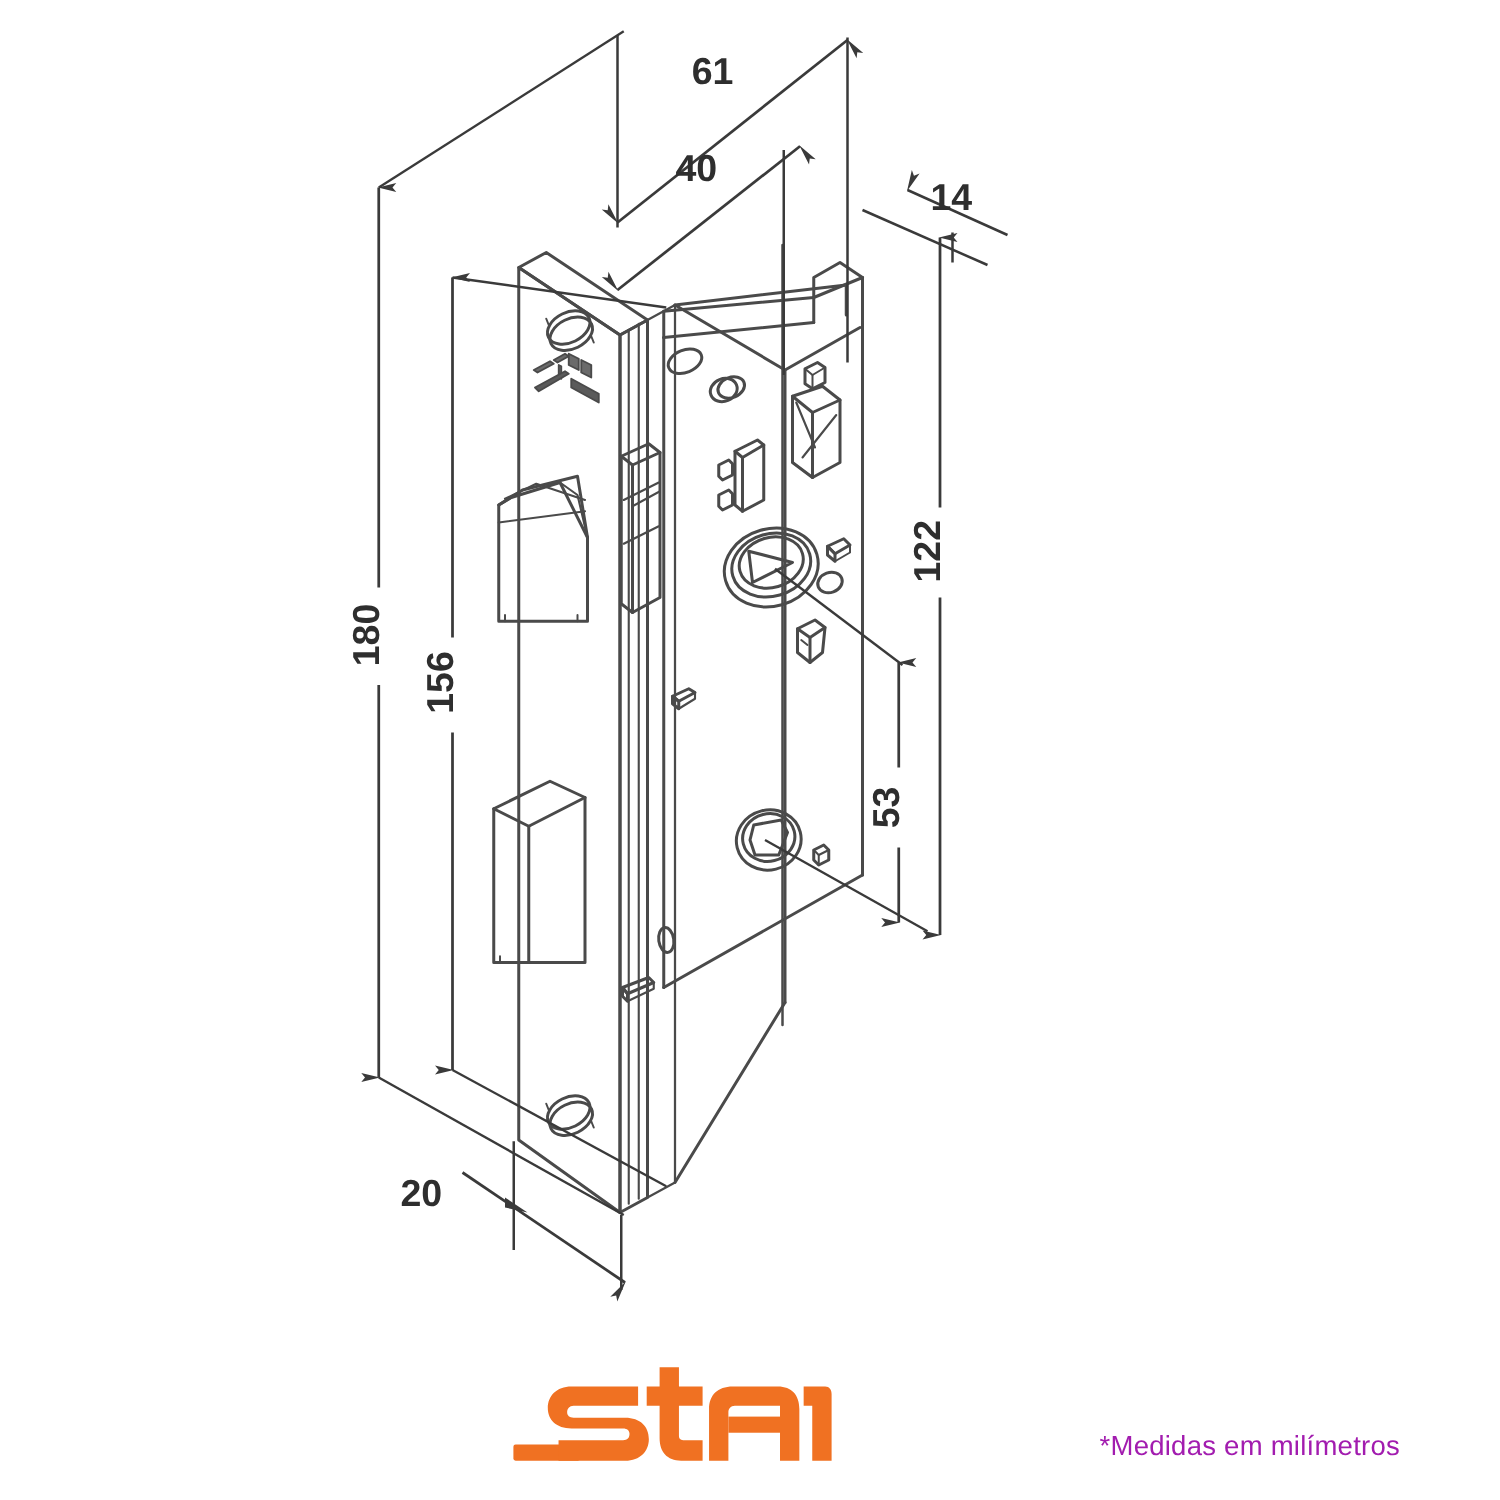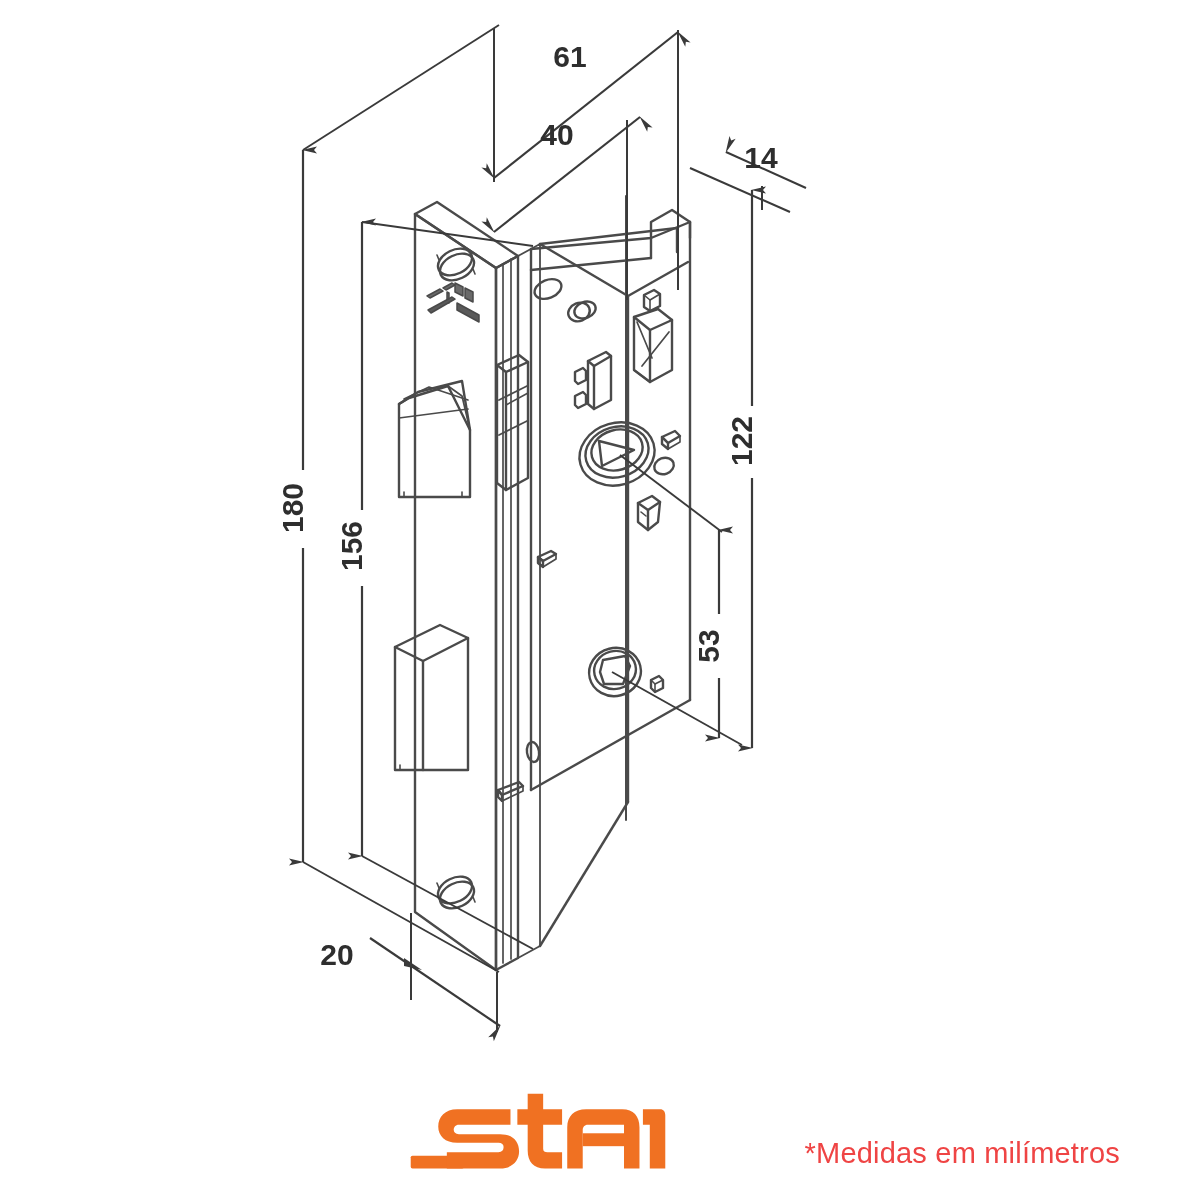--- a/index.html
+++ b/index.html
@@ -37,22 +37,22 @@
     font-family: "Liberation Sans", sans-serif;
     font-weight: 700;
     font-size: 30px;
     fill: #2e2e2e;
   }
   .footnote {
     position: absolute;
     right: 18px;
     bottom: 30px;
     font-family: "Liberation Sans", sans-serif;
-    font-size: 29px;
-    color: #ef4444;
+    font-size: 22px;
+    color: #a21caf;
     letter-spacing: 0.2px;
     white-space: nowrap;
   }
   .brand-logo {
     position: absolute;
     left: 408px;
     bottom: 22px;
     width: 260px;
     height: 86px;
   }

